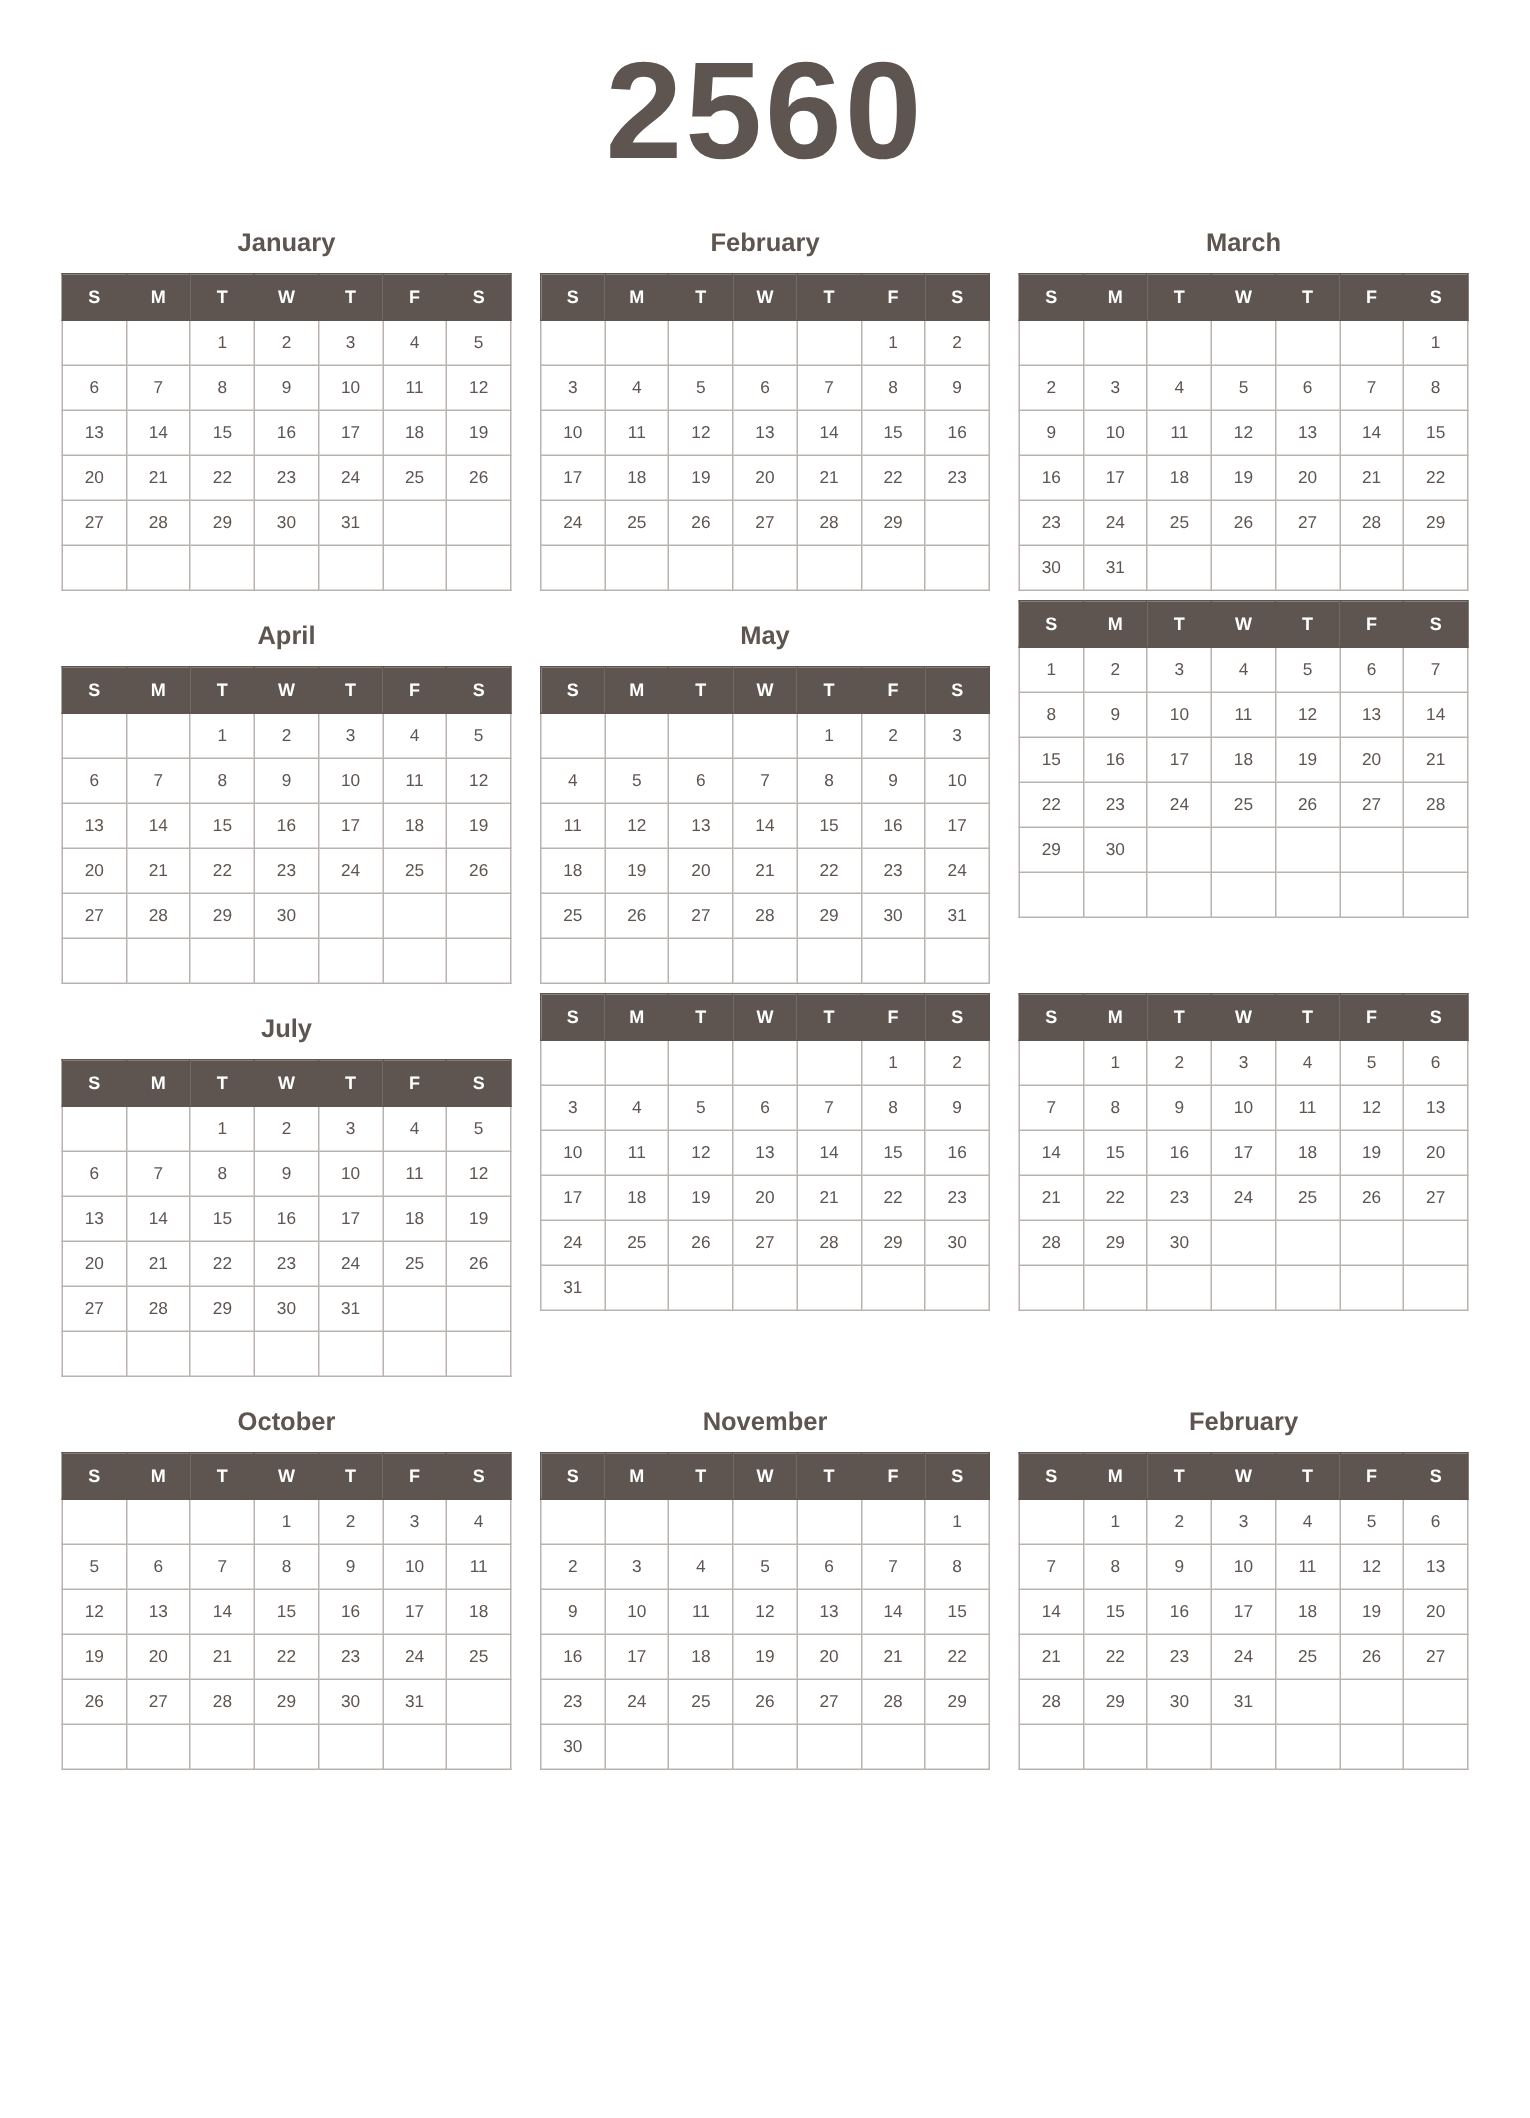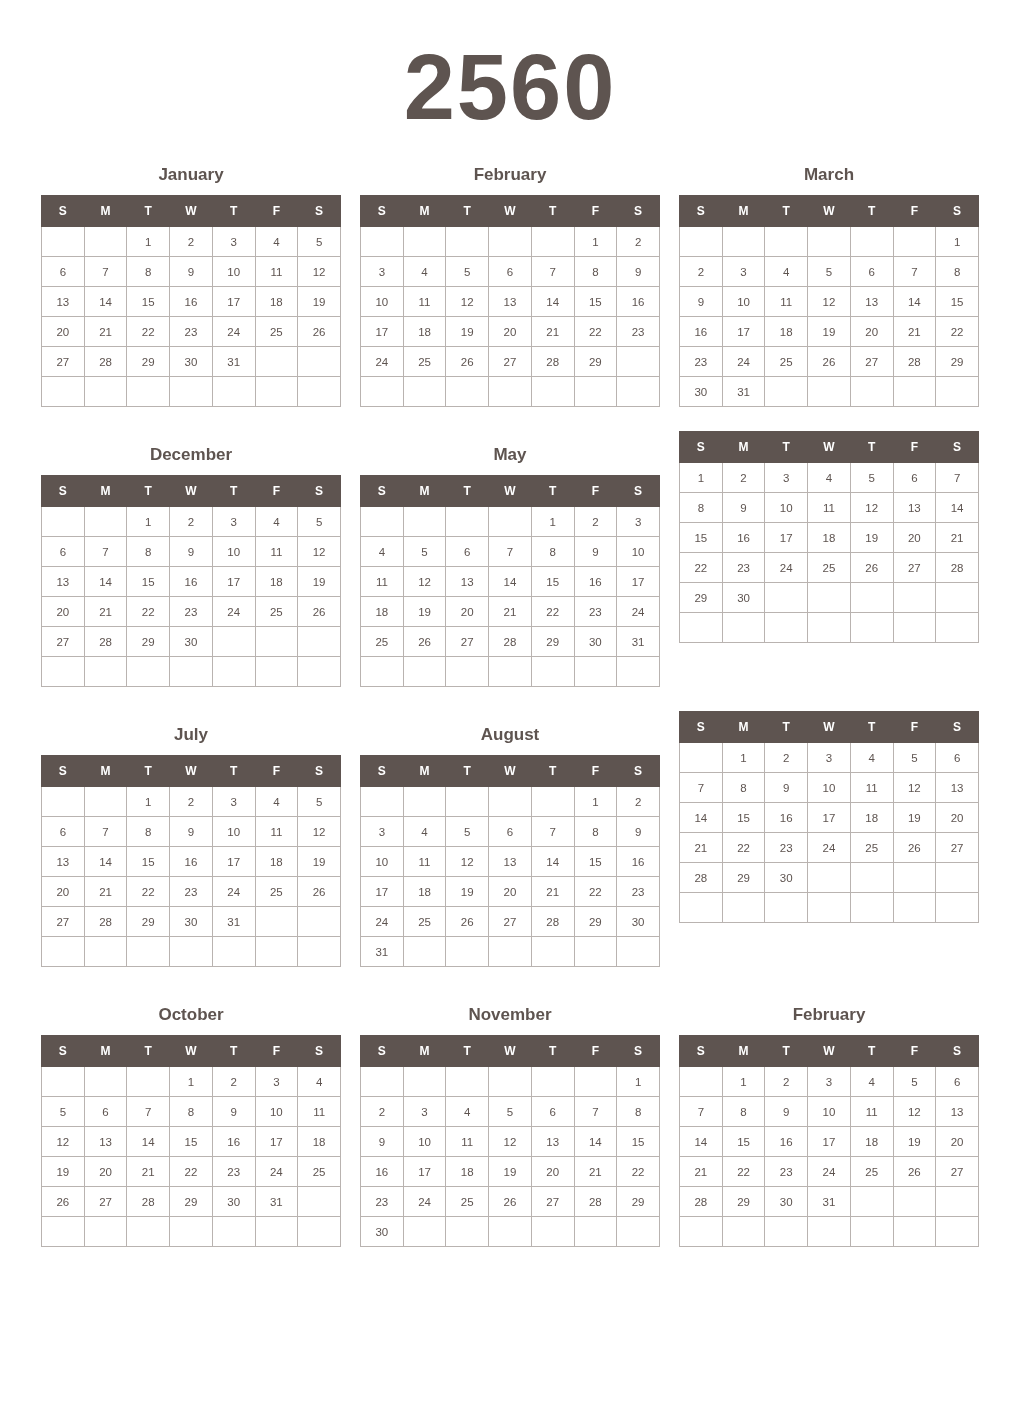--- a/index.html
+++ b/index.html
@@ -11,21 +11,21 @@
     width: 1020px;
     height: 1412px;
     font-family: "Liberation Sans", sans-serif;
     color: #5e5450;
     overflow: hidden;
   }
   .page {
     width: 1020px;
     height: 1412px;
     box-sizing: border-box;
-    padding: 15px 40px;
+    padding: 2px 40px;
     position: relative;
   }
   .year-title {
     text-align: center;
     font-size: 92px;
     font-weight: bold;
     color: #5e5450;
     letter-spacing: 2px;
     line-height: 1;
     padding-top: 26px;
@@ -33,21 +33,21 @@
   }
   .grid {
     display: grid;
     grid-template-columns: repeat(3, 300px);
     column-gap: 19px;
     row-gap: 0px;
     justify-content: center;
   }
   .month {
     width: 300px;
-    margin-bottom: 24px;
+    margin-bottom: 6px;
   }
   .month-name {
     text-align: center;
     font-size: 17px;
     font-weight: bold;
     color: #5e5450;
     padding: 14px 0 10px 0;
   }
   table.cal {
     border-collapse: collapse;
@@ -291,21 +291,21 @@
               <td class="empty"></td>
               <td class="empty"></td>
               <td class="empty"></td>
               <td class="empty"></td>
               <td class="empty"></td>
             </tr>
           </tbody>
         </table>
       </div>
       <div class="month">
-        <div class="month-name">December</div>
+        <div class="month-name">April</div>
         <table class="cal">
           <thead>
             <tr>
               <th>S</th>
               <th>M</th>
               <th>T</th>
               <th>W</th>
               <th>T</th>
               <th>F</th>
               <th>S</th>
@@ -578,21 +578,20 @@
               <td class="empty"></td>
               <td class="empty"></td>
               <td class="empty"></td>
               <td class="empty"></td>
               <td class="empty"></td>
             </tr>
           </tbody>
         </table>
       </div>
       <div class="month">
-        <div class="month-name">August</div>
         <table class="cal">
           <thead>
             <tr>
               <th>S</th>
               <th>M</th>
               <th>T</th>
               <th>W</th>
               <th>T</th>
               <th>F</th>
               <th>S</th>

